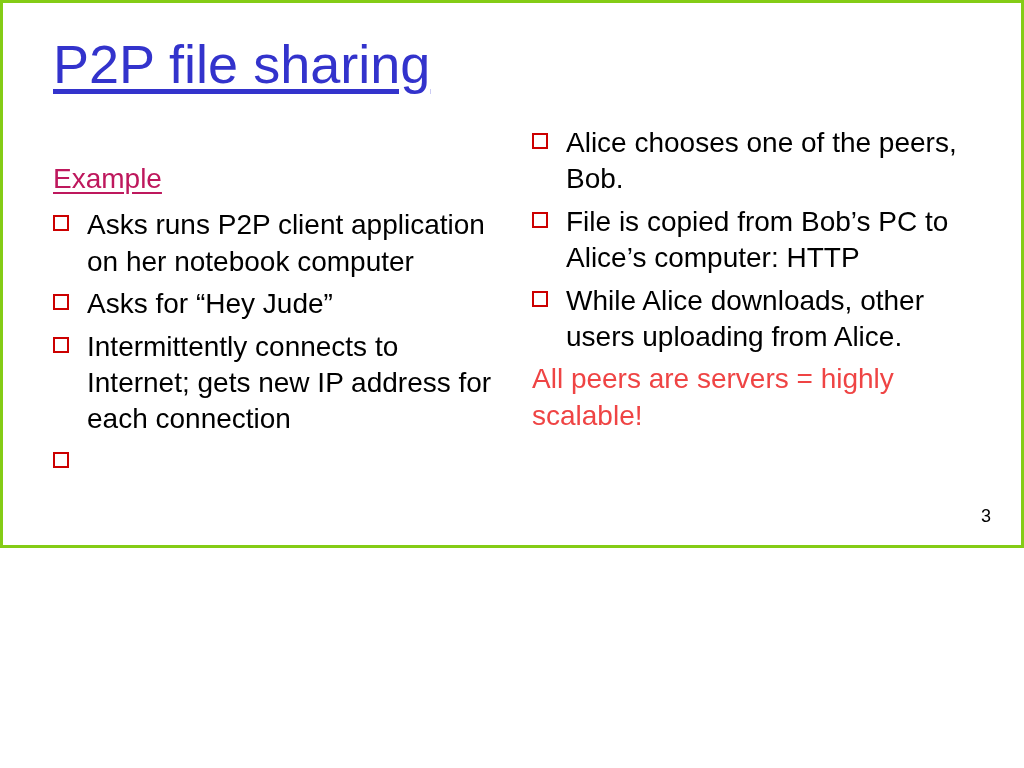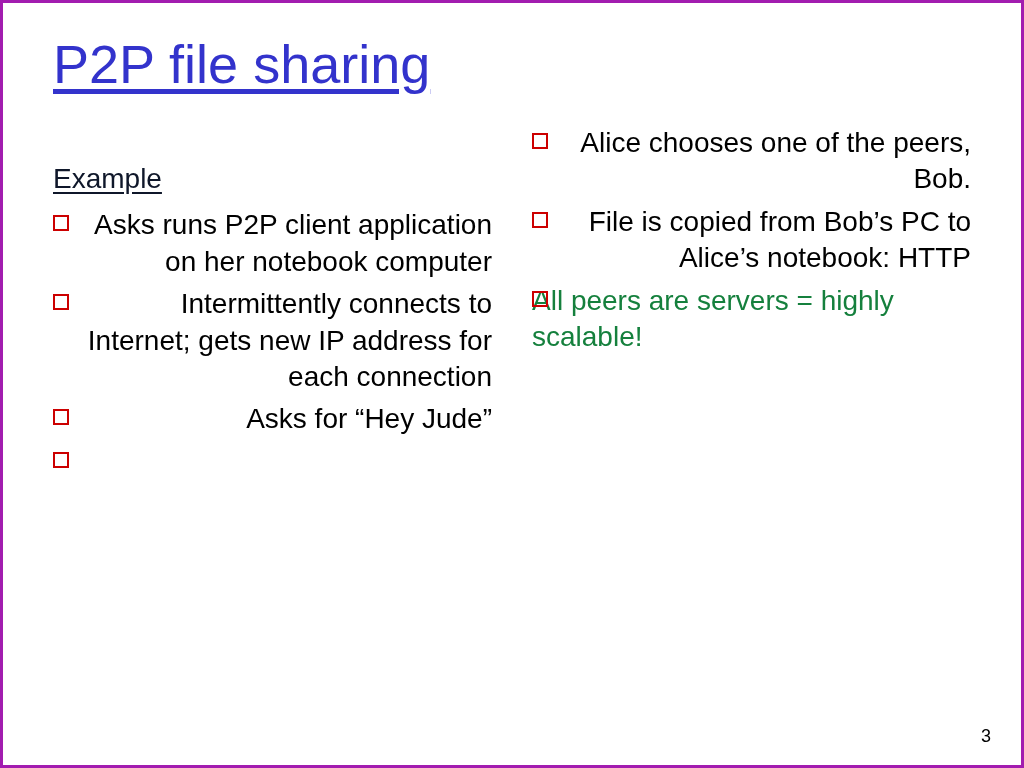--- a/index.html
+++ b/index.html
@@ -7,22 +7,22 @@
     padding: 0;
     width: 1024px;
     height: 768px;
     background: #fff;
     font-family: "Comic Sans MS", "Comic Sans", cursive, sans-serif;
   }
   .slide {
     position: relative;
     box-sizing: border-box;
     width: 1024px;
-    height: 768px;
-    border: 3px solid #a21caf;
+    height: 548px;
+    border: 3px solid #84cc16;
     background: #fff;
     padding: 30px 50px 20px 50px;
   }
   .title {
     font-size: 54px;
     color: #3333cc;
     text-decoration: underline;
     text-underline-offset: 6px;
     margin-bottom: 30px;
   }
@@ -30,48 +30,47 @@
     display: flex;
     gap: 40px;
   }
   .col {
     flex: 1;
     font-size: 28px;
     line-height: 1.3;
     color: #000;
   }
   .subhead {
-    color: #0f172a;
+    color: #be185d;
     text-decoration: underline;
     text-underline-offset: 4px;
     margin-bottom: 10px;
     margin-top: 36px;
   }
   ul.bullets {
     list-style: none;
     padding: 0;
     margin: 0;
-    text-align: right;
   }
   ul.bullets > li {
     position: relative;
     padding-left: 34px;
     margin-bottom: 6px;
   }
   .bullet-glyph {
     position: absolute;
     left: 0;
     top: 8px;
     width: 16px;
     height: 16px;
     border: 2px solid #cc0000;
     box-sizing: border-box;
   }
   .conclusion {
-    color: #15803d;
+    color: #ef4444;
     margin-top: 6px;
   }
   .pagenum {
     position: absolute;
     right: 30px;
     bottom: 18px;
     font-family: Arial, Helvetica, sans-serif;
     font-size: 18px;
     color: #000;
   }
@@ -85,44 +84,45 @@
   <div class="columns">
     <div class="col">
       <div class="subhead">Example</div>
       <ul class="bullets">
         <li>
           <span class="bullet-glyph"></span>
           <span>Asks runs P2P client application on her notebook computer</span>
         </li>
         <li>
           <span class="bullet-glyph"></span>
-          <span>Intermittently connects to Internet; gets new IP address for each connection</span>
+          <span>Asks for “Hey Jude”</span>
         </li>
         <li>
           <span class="bullet-glyph"></span>
-          <span>Asks for “Hey Jude”</span>
+          <span>Intermittently connects to Internet; gets new IP address for each connection</span>
         </li>
         <li>
           <span class="bullet-glyph"></span>
         </li>
       </ul>
     </div>
 
     <div class="col">
       <ul class="bullets">
         <li>
           <span class="bullet-glyph"></span>
           <span>Alice chooses one of the peers, Bob.</span>
         </li>
         <li>
           <span class="bullet-glyph"></span>
-          <span>File is copied from Bob’s PC to Alice’s notebook: HTTP</span>
+          <span>File is copied from Bob’s PC to Alice’s computer: HTTP</span>
         </li>
         <li>
           <span class="bullet-glyph"></span>
+          <span>While Alice downloads, other users uploading from Alice.</span>
         </li>
       </ul>
       <div class="conclusion">All peers are servers = highly scalable!</div>
     </div>
   </div>
 
   <div class="pagenum">3</div>
 </div>
 
 </body></html>

